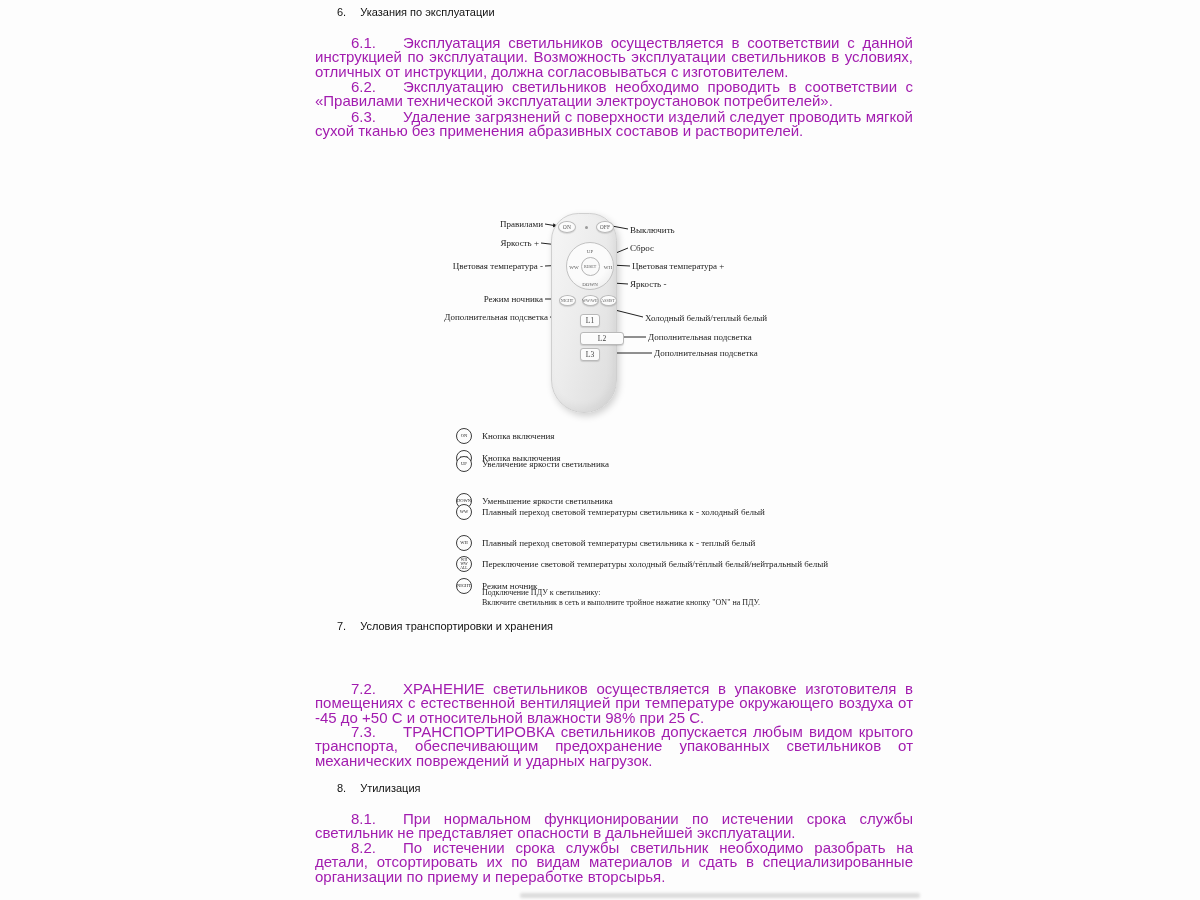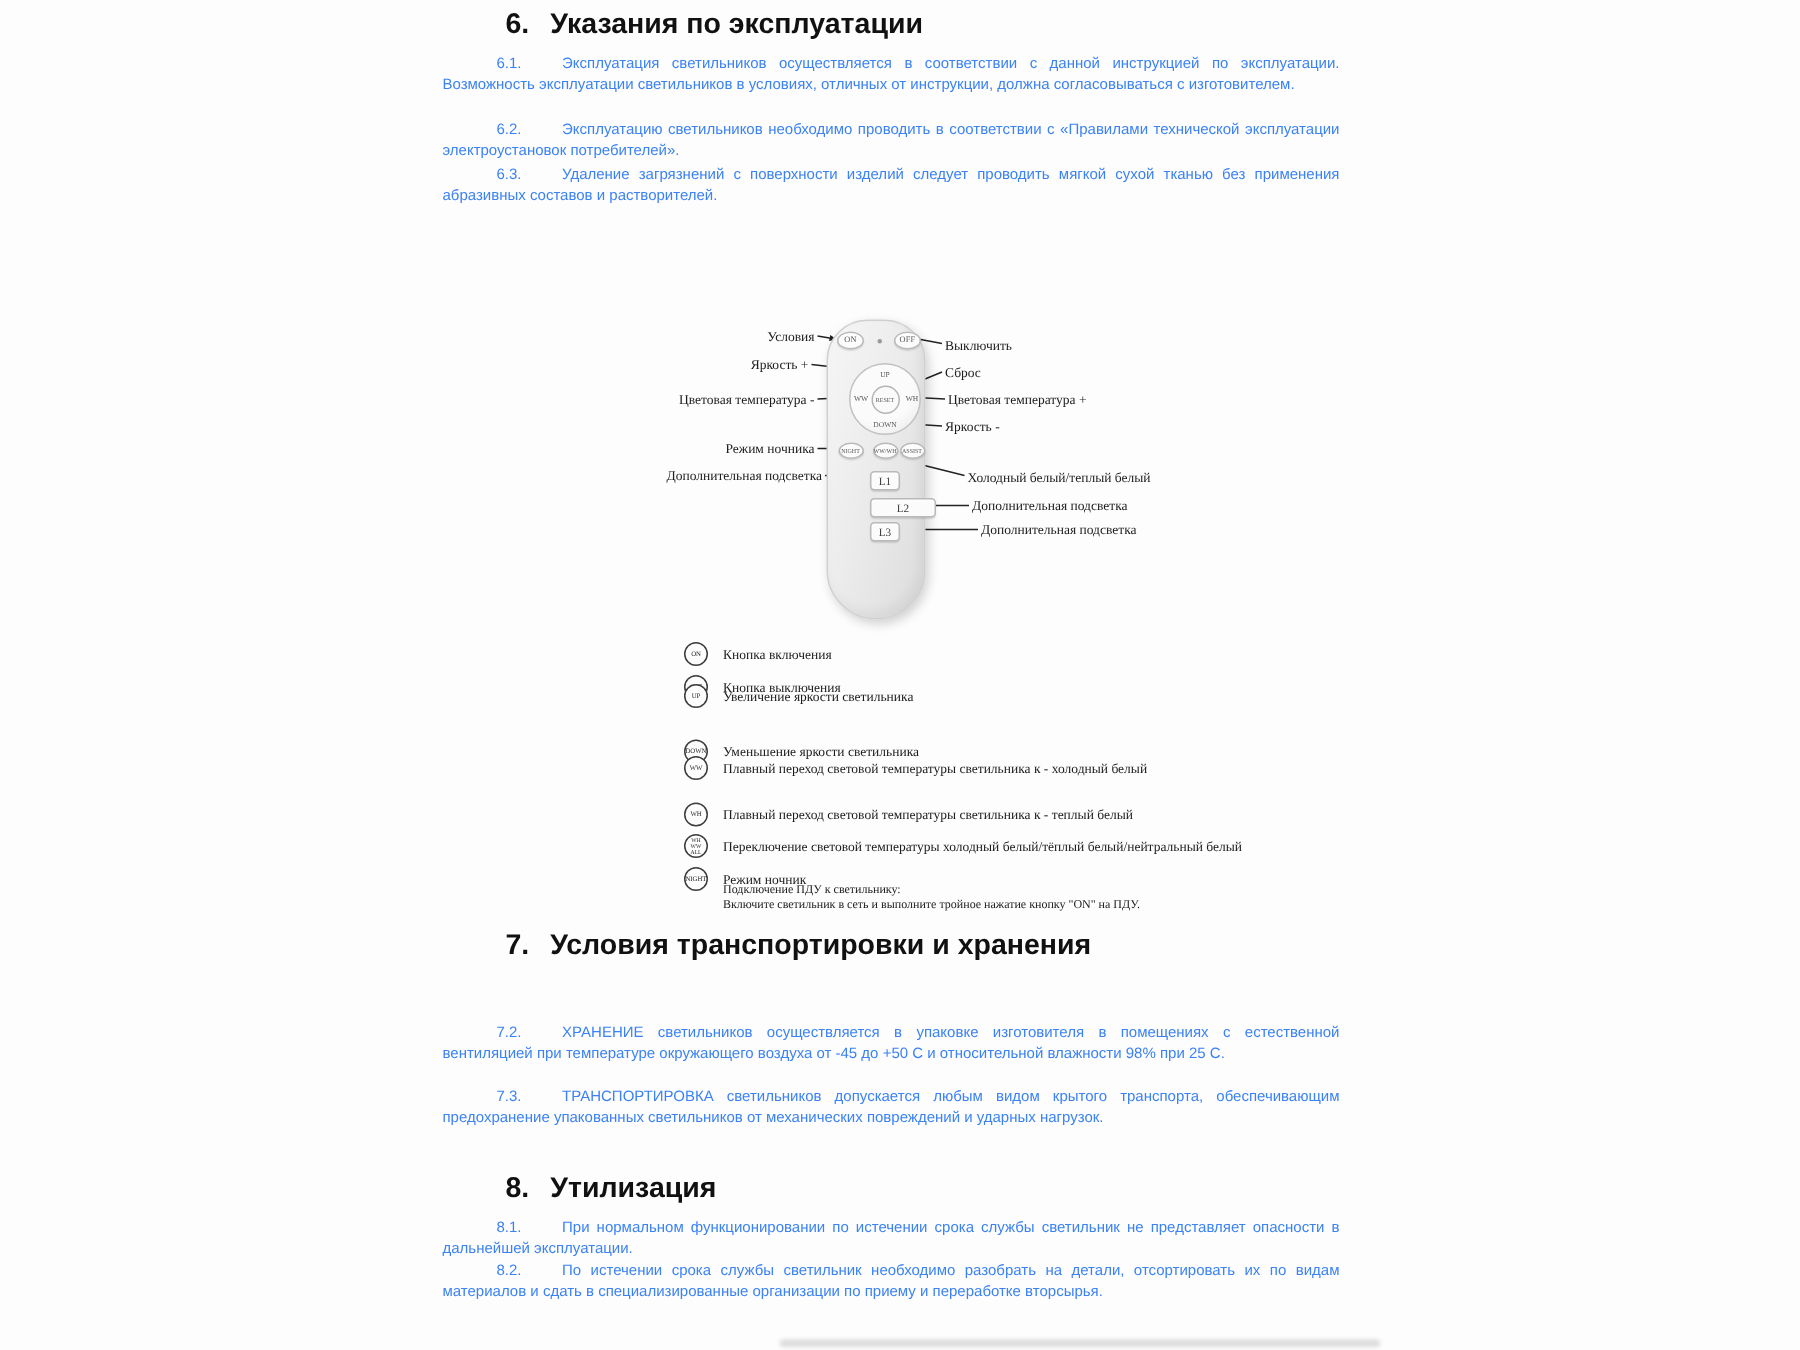--- a/index.html
+++ b/index.html
@@ -4,26 +4,26 @@
 <style>
   html,body { margin:0; padding:0; background:#ffffff; }
   .page {
     position:relative; width:1200px; height:900px; margin:0 auto;
     background:#fdfdfd; overflow:hidden; color:#222;
     font-family:"Liberation Sans", sans-serif;
   }
   
   .heading {
     position:absolute; left:309px; width:598px; padding-left:28px;
-    font-size:19px; font-weight:bold; color:#111; box-sizing:border-box;
+    font-size:11px; font-weight:normal; color:#111; box-sizing:border-box;
   }
   .heading .hnum { margin-right:14px; }
   .para {
-    position:absolute; left:295px; width:598px;
-    font-size:10px; line-height:14.4px; text-align:justify; color:#3b82f6;
+    position:absolute; left:315px; width:598px;
+    font-size:15px; line-height:14.4px; text-align:justify; color:#a21caf;
     text-indent:36px;
   }
   .para .pnum { margin-right:27px; }
   .pdu-title {
     position:absolute; left:309px; width:598px; text-align:center;
     font-family:"Liberation Serif", serif; font-weight:bold; font-size:13.5px; color:#111;
   }
   
   .diagram { position:absolute; left:440px; top:205px; width:340px; height:215px; }
   .callout {
@@ -149,21 +149,21 @@
 
       <div class="rbtn oval tiny" style="left:6.5px;  top:80.5px; width:17px; height:11px;">NIGHT</div>
       <div class="rbtn oval tiny" style="left:29.5px; top:80.5px; width:17px; height:11px;">WW/WH</div>
       <div class="rbtn oval tiny" style="left:47.5px; top:80.5px; width:17px; height:11px;">ASSIST</div>
 
       <div class="rbtn lbtn" style="left:28px; top:99.5px;  width:20px; height:13px;">L1</div>
       <div class="rbtn lbtn" style="left:28px; top:117.5px; width:44px; height:13px;">L2</div>
       <div class="rbtn lbtn" style="left:28px; top:133.5px; width:20px; height:13px;">L3</div>
     </div>
 
-    <div class="callout co-l" style="right:237px; top:14px;">Условия</div>
+    <div class="callout co-l" style="right:237px; top:14px;">Правилами</div>
     <div class="callout co-l" style="right:241px; top:33px;">Яркость +</div>
     <div class="callout co-l" style="right:237px; top:56px;">Цветовая температура -</div>
     <div class="callout co-l" style="right:237px; top:89px;">Режим ночника</div>
     <div class="callout co-l" style="right:232px; top:107px;">Дополнительная подсветка</div>
 
     <div class="callout" style="left:190px; top:20px;">Выключить</div>
     <div class="callout" style="left:190px; top:38px;">Сброс</div>
     <div class="callout" style="left:192px; top:56px;">Цветовая температура +</div>
     <div class="callout" style="left:190px; top:74px;text-align:right;">Яркость -</div>
     <div class="callout" style="left:205px; top:108px;">Холодный белый/теплый белый</div>

